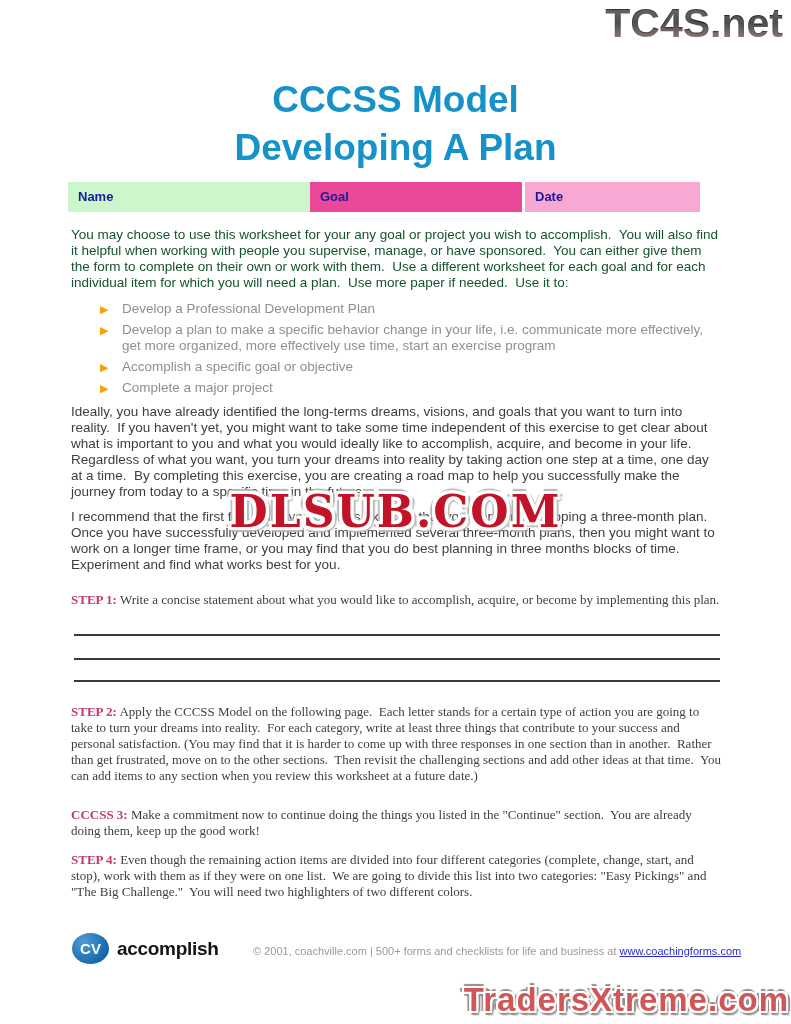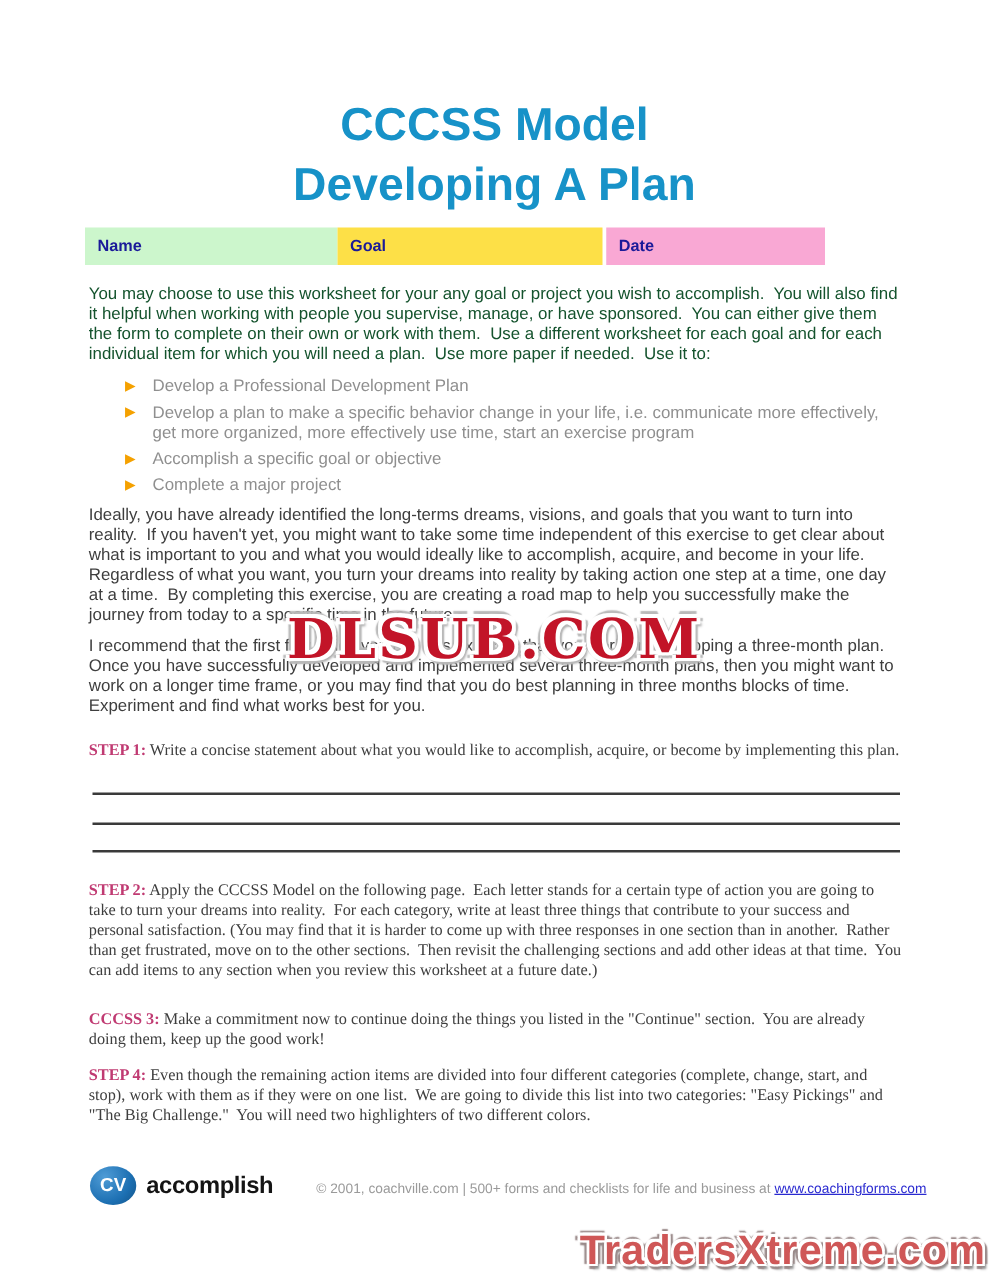--- a/index.html
+++ b/index.html
@@ -17,22 +17,22 @@
     text-shadow:0 1px 1px rgba(255,255,255,0.25);
   }
   
   .title {
     position:absolute; top:76px; left:0; width:100%; text-align:center;
     color:#1792c8; font-weight:bold; font-size:37px; line-height:48px;
   }
   
   .htable { position:absolute; top:182px; left:68px; width:655px; height:30px; display:flex; }
   .hcell { height:30px; font-size:13px; font-weight:bold; color:#1a1a99; padding:7px 0 0 10px; }
-  .hcell.name { width:202px; background:#ccf6cc; }
-  .hcell.goal { width:212px; background:#fde047; }
+  .hcell.name { width:242px; background:#ccf6cc; }
+  .hcell.goal { width:212px; background:#ec4899; }
   .hcell.date { width:175px; background:#f9a8d4; margin-left:3px; }
   
   .para { position:absolute; left:71px; width:652px; font-size:13.5px; line-height:16px; white-space:pre-wrap; }
   .gray { color:#14532d; }
   .dark { color:#3e3e3e; }
   .intro { top:227px; }
   .ideally { top:404px; }
   .recommend { top:509px; }
   
   .bullets { position:absolute; top:301px; left:100px; width:624px; }
@@ -78,20 +78,21 @@
       0 -2px 0 #fff, 0 2px 0 #fff, -2px 0 0 #fff, 2px 0 0 #fff,
       -4px 0 1px #9a8a8a, 4px 0 1px #9a8a8a, 0 4px 1px #9a8a8a, 0 -4px 1px #9a8a8a,
       3px 4px 2px #8c8c8c;
   }
 </style>
 </head>
 <body>
 
 <div class="page">
 
+  <div class="tc4s">TC4S.net</div>
 
   <div class="title">
     <div>CCCSS Model</div>
     <div>Developing A Plan</div>
   </div>
 
   <div class="htable">
     <div class="hcell name">Name</div>
     <div class="hcell goal">Goal</div>
     <div class="hcell date">Date</div>

